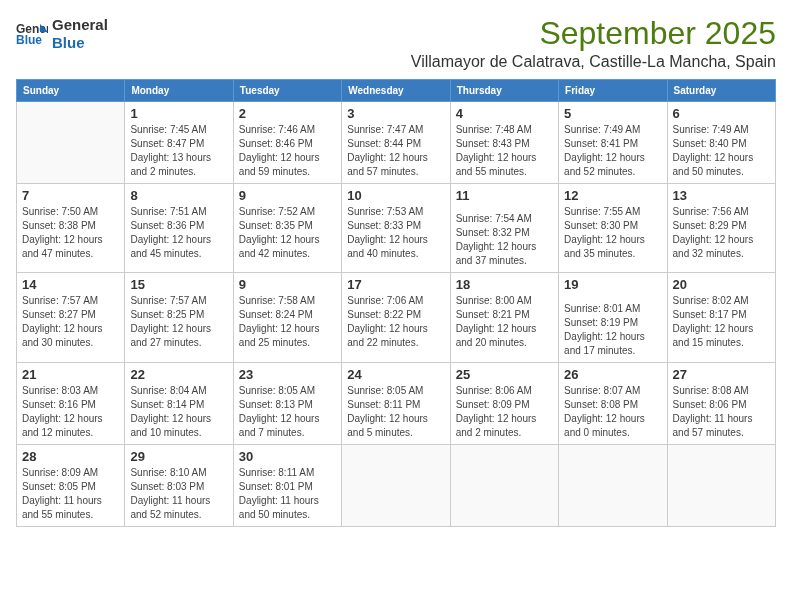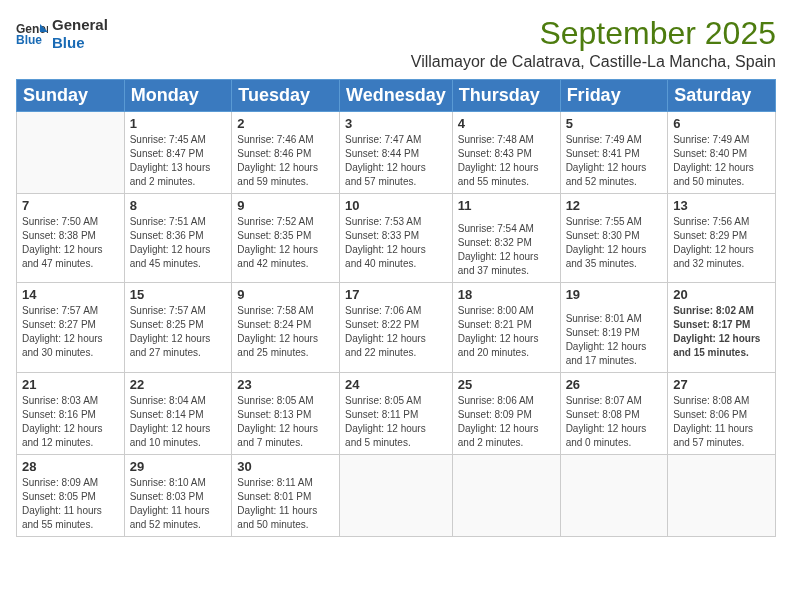--- a/index.html
+++ b/index.html
@@ -40,21 +40,21 @@
       margin-top: 2px;
     }
     table {
       width: 100%;
       border-collapse: collapse;
       margin-top: 8px;
     }
     thead tr th {
       background-color: #3a7abf;
       color: #fff;
-      font-size: 18px;
+      font-size: 10px;
       font-weight: bold;
       padding: 5px 6px;
       border: 1px solid #5a9ad4;
       text-align: left;
     }
     tbody tr td {
       border: 1px solid #ccc;
       vertical-align: top;
       padding: 4px 5px;
       font-size: 10.5px;
@@ -246,21 +246,21 @@
         </td>
         <td>
           <span class="day-number">19</span>
           <div class="day-info" style="white-space: pre-line; margin-top: 10px;">Sunrise: 8:01 AM
 Sunset: 8:19 PM
 Daylight: 12 hours
 and 17 minutes.</div>
         </td>
         <td>
           <span class="day-number">20</span>
-          <div class="day-info" style="white-space: pre-line; font-weight: bold;">Sunrise: 8:02 AM
+          <div class="day-info" style="white-space: pre-line;">Sunrise: 8:02 AM
 Sunset: 8:17 PM
 Daylight: 12 hours
 and 15 minutes.</div>
         </td>
       </tr>
       <tr>
         <td>
           <span class="day-number">21</span>
           <div class="day-info" style="white-space: pre-line;">Sunrise: 8:03 AM
 Sunset: 8:16 PM

